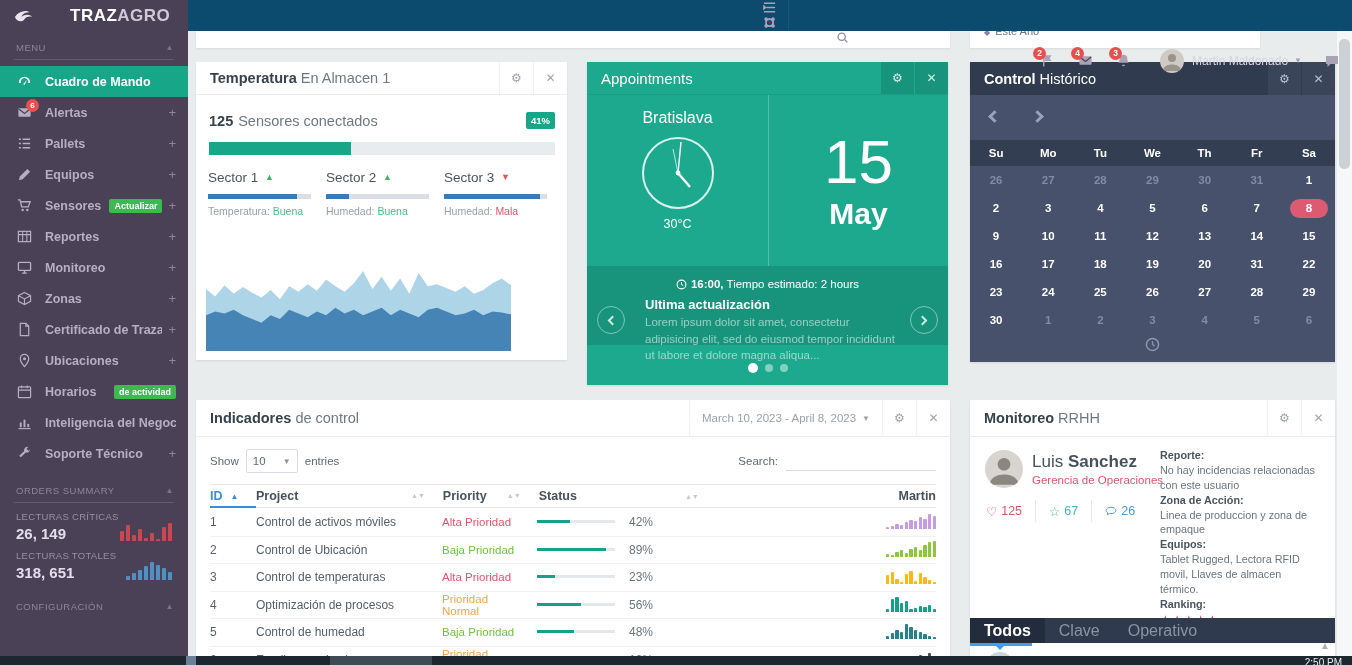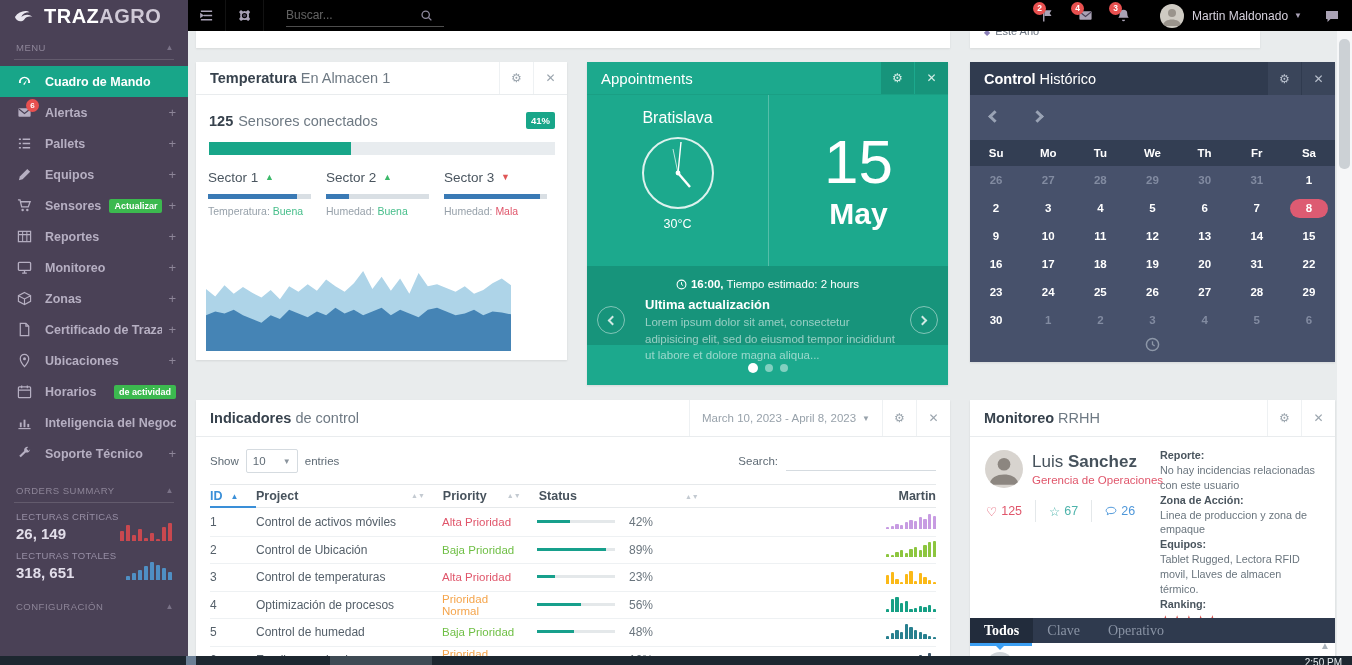--- a/index.html
+++ b/index.html
@@ -3,42 +3,42 @@
 <meta charset="utf-8">
 <style>
   * { margin:0; padding:0; box-sizing:border-box; }
   html,body { width:1352px; height:665px; overflow:hidden; font-family:"Liberation Sans", sans-serif; background:#e9eced; position:relative; }
   b { font-weight:bold; }
 
   
   #sidebar { position:absolute; left:0; top:0; width:188px; height:665px; background:#4a4156; z-index:30; }
   #logo { height:32px; display:flex; align-items:center; padding-left:14px; color:#fff; }
   #logo .swoosh { width:22px; height:14px; margin-right:8px; }
-  #logo .lt { font-size:20px; letter-spacing:.5px; color:#cfc9d6; font-weight:bold;}
+  #logo .lt { font-size:17px; letter-spacing:.5px; color:#cfc9d6; font-weight:bold;margin-left:26px;}
   #logo .lt b { color:#ffffff; }
   .side-label { display:flex; align-items:center; justify-content:space-between; padding:10px 14px 6px 16px; color:#8d8598; font-size:9.5px; letter-spacing:.5px; }
   .side-label .car { font-size:8px; color:#7a7287; }
   .side-div { border-top:1px solid rgba(255,255,255,.14); margin:0 14px; }
   #menu { margin-top:6px; }
   .m-item { height:31px; display:flex; align-items:center; padding:0 12px 0 17px; color:#b6afc2; font-size:12.5px; font-weight:bold; cursor:pointer; position:relative; }
   .m-item.active { background:#18a689; color:#fff; }
   .m-item .mic { width:15px; height:15px; margin-right:13px; flex:0 0 15px; position:relative; display:flex; }
   .m-item .mic svg { width:15px; height:15px; }
   .m-item .mlabel { flex:1; white-space:nowrap; overflow:hidden; }
   .m-item .plus { color:#8d8598; font-size:13px; font-weight:normal; margin-left:6px; }
   .nbadge { position:absolute; top:-6px; right:-7px; background:#e8504f; color:#fff; border-radius:50%; width:13px; height:13px; font-size:8px; line-height:13px; text-align:center; font-weight:bold; }
   .gbadge { background:#3cb94f; color:#fff; font-size:9px; border-radius:2px; padding:2px 5px; font-weight:bold; margin-left:4px; white-space:nowrap; }
   .stat-block { padding:8px 16px 0 16px; display:flex; align-items:center; justify-content:space-between; }
   .stat-block .sl { font-size:9.5px; color:#978fa5; letter-spacing:.3px;}
   .stat-block .sv { font-size:15px; color:#e2deea; font-weight:bold; margin-top:3px; }
   .mini-bars { display:flex; align-items:flex-end; gap:2px; height:28px; }
   .mini-bars i { width:4px; display:block; border-radius:1px 1px 0 0; }
 
   
-  #navbar { position:absolute; left:188px; top:0; right:0; height:31px; background:#000000; z-index:40; display:flex; align-items:center; color:#a9a2b6; }
+  #navbar { position:absolute; left:188px; top:0; right:0; height:31px; background:#0c4a6e; z-index:40; display:flex; align-items:center; color:#a9a2b6;flex-direction:column; }
   .nav-btn { width:38px; height:31px; display:flex; align-items:center; justify-content:center; border-right:1px solid rgba(255,255,255,.07); cursor:pointer; }
   .nav-btn svg { width:15px; height:15px; }
   #search-wrap { display:flex; align-items:center; margin-left:22px; border-bottom:1px solid rgba(255,255,255,.3); width:158px; height:22px; }
   #search-input { background:transparent; border:none; outline:none; color:#cfc9d6; font-size:12px; width:134px; font-family:"Liberation Sans",sans-serif; }
   #search-input::placeholder { color:rgba(255,255,255,.38); }
   #nav-right { margin-left:auto; display:flex; align-items:center; }
   .noti { position:relative; width:30px; height:31px; display:flex; align-items:center; justify-content:center; margin-right:8px; cursor:pointer; }
   .noti svg { width:15px; height:15px; }
   .noti .cbadge { position:absolute; top:2px; left:1px; background:#e8504f; color:#fff; width:13px; height:13px; border-radius:50%; font-size:8.5px; line-height:13px; text-align:center; font-weight:bold; }
   #user-chip { display:flex; align-items:center; margin:0 10px 0 14px; cursor:pointer; }
@@ -154,21 +154,21 @@
   #mon-stats .sep { width:1px; height:22px; background:#e4e8ea; margin:0 13px; }
   .mstat { display:flex; align-items:center; gap:4px; }
   #stat-likes { color:#e0566b; } #stat-stars { color:#4db3ab; } #stat-comments { color:#4e97d9; }
   #stat-comments svg { width:12px; height:12px; }
   #mon-info { position:absolute; left:190px; top:48px; width:162px; font-size:10.8px; line-height:1.38; color:#6a757e; }
   #mon-info .il { font-weight:bold; color:#4a555e; }
   #rating { color:#d9534f; font-size:12px; letter-spacing:1px; }
   .half-star { position:relative; display:inline-block; color:#e7b2b0; }
   .half-star .hs-fill { position:absolute; left:0; top:0; width:55%; overflow:hidden; color:#d9534f; }
   #mon-tabs { position:absolute; left:0; right:0; top:218px; height:25px; background:#2f3a4e; display:flex; align-items:stretch; }
-  .mtab { padding:0 14px; display:flex; align-items:center; color:#8a94a5; font-size:14px; cursor:pointer; position:relative;font-family:Liberation Serif, serif; }
+  .mtab { padding:0 14px; display:flex; align-items:center; color:#8a94a5; font-size:16px; cursor:pointer; position:relative; }
   .mtab.on { background:#222c3c; color:#fff; font-weight:bold; }
   #tab-underline { position:absolute; left:0; top:243px; width:62px; height:3px; background:#3b9ff3; }
   #tab-underline:after { content:""; position:absolute; left:26px; top:3px; border:4px solid transparent; border-top-color:#3b9ff3; }
   #mon-nextrow { position:absolute; left:16px; top:252px; width:28px; height:28px; border-radius:50%; background:#cfd4d8; }
 
   
   .partial { position:absolute; top:31px; height:17px; background:#fff; box-shadow:0 1px 2px rgba(0,0,0,.08); overflow:hidden; z-index:10; }
   #partial-left { left:196px; width:754px; }
   #partial-right { left:970px; width:290px; }
   #legend-year { position:absolute; left:14px; top:-6px; font-size:11px; color:#6b7480; }

